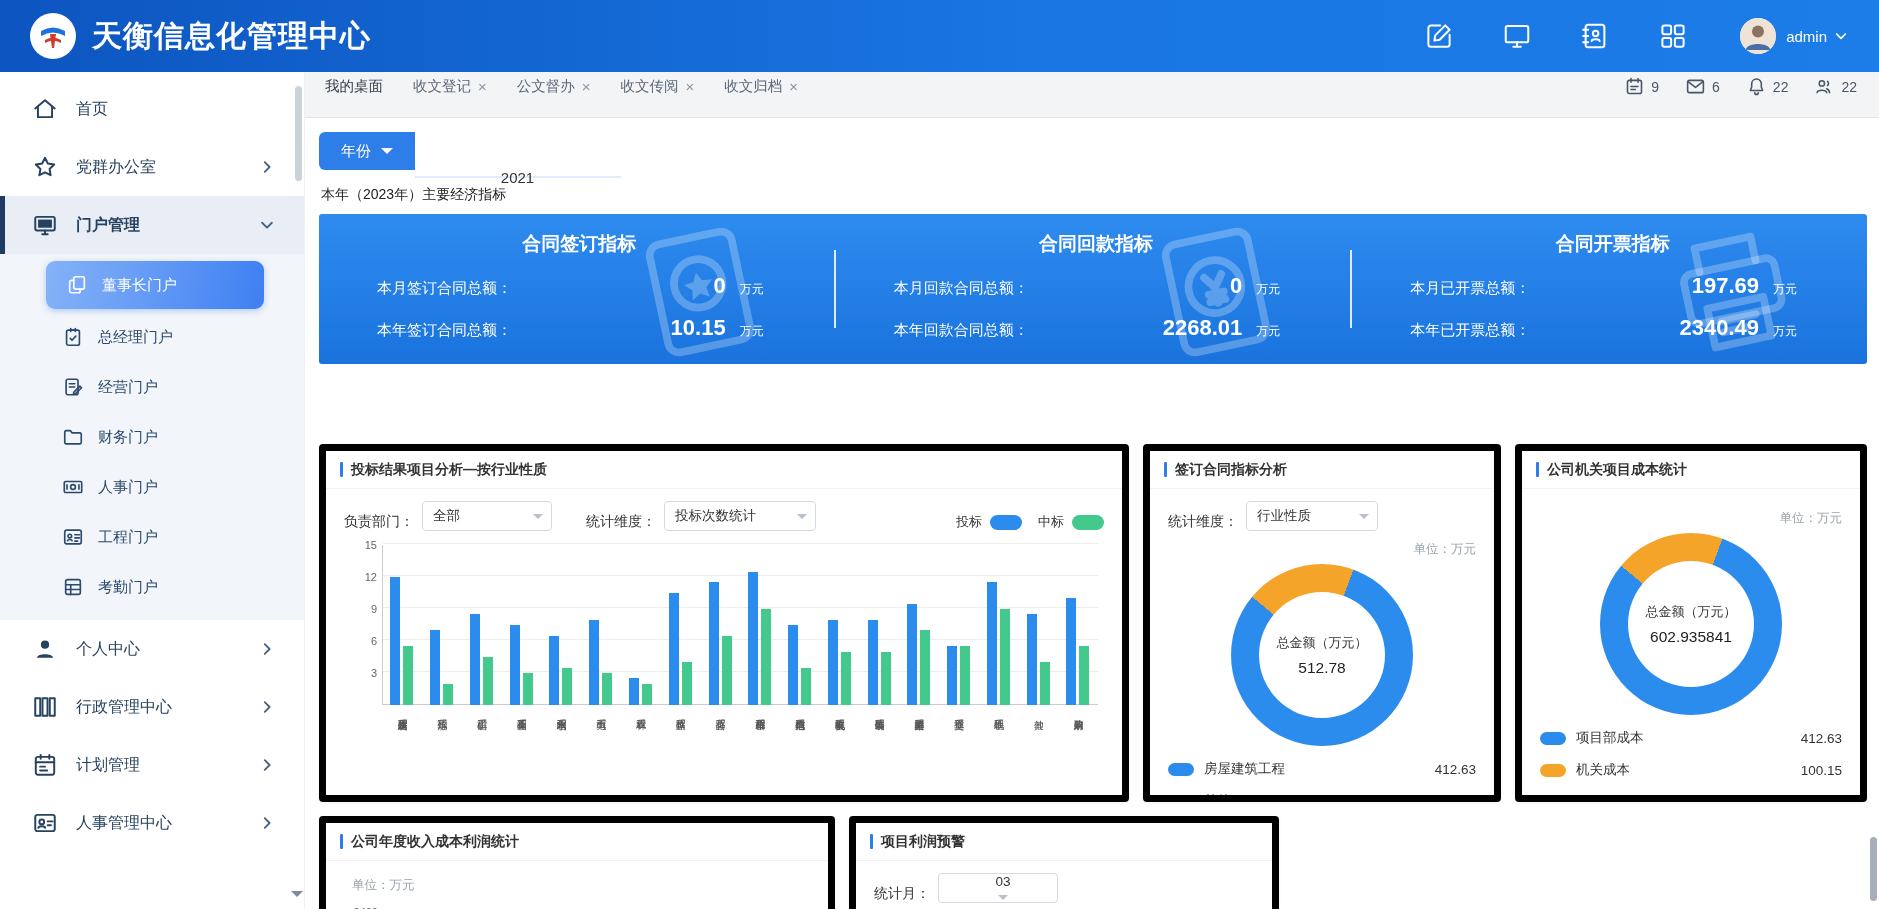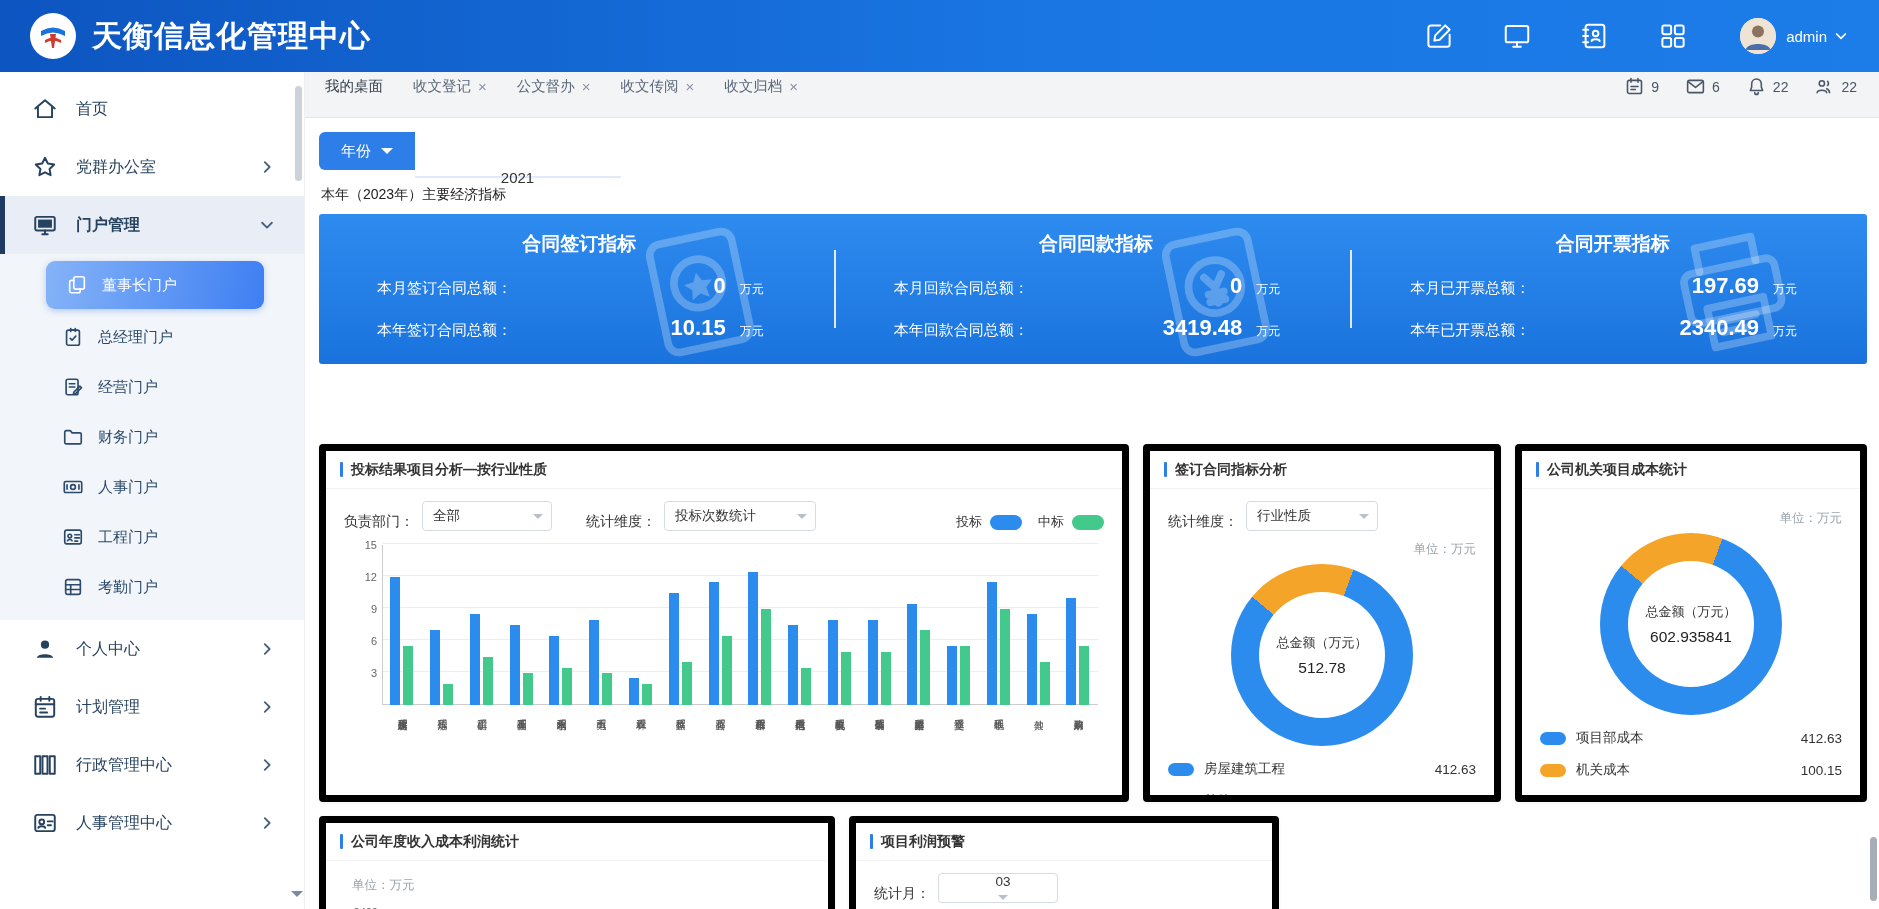--- a/index.html
+++ b/index.html
@@ -306,40 +306,40 @@
           <span class="nav-label">个人中心</span>
           <span class="icon chev">
             <svg viewBox="0 0 24 24" fill="none" stroke="currentColor" stroke-width="2.4" stroke-linecap="round" stroke-linejoin="round">
               <path d="M9 5.5 15.5 12 9 18.5"></path>
             </svg>
           </span>
         </div>
         <div class="nav-item">
           <span class="icon">
             <svg viewBox="0 0 24 24" fill="none" stroke="currentColor" stroke-width="1.8" stroke-linecap="round" stroke-linejoin="round">
-              <rect x="3.5" y="4.5" width="17" height="16.5" rx="2"></rect>
-              <path d="M8 2.8v3.4M16 2.8v3.4M3.5 9.5h17M7.5 13.5h4.5M7.5 17h6.5"></path>
-            </svg>
-          </span>
-          <span class="nav-label">计划管理</span>
+              <rect x="3" y="4" width="4.6" height="16"></rect>
+              <rect x="9.7" y="4" width="4.6" height="16"></rect>
+              <rect x="16.4" y="4" width="4.6" height="16"></rect>
+            </svg>
+          </span>
+          <span class="nav-label">行政管理中心</span>
           <span class="icon chev">
             <svg viewBox="0 0 24 24" fill="none" stroke="currentColor" stroke-width="2.4" stroke-linecap="round" stroke-linejoin="round">
               <path d="M9 5.5 15.5 12 9 18.5"></path>
             </svg>
           </span>
         </div>
         <div class="nav-item">
           <span class="icon">
             <svg viewBox="0 0 24 24" fill="none" stroke="currentColor" stroke-width="1.8" stroke-linecap="round" stroke-linejoin="round">
-              <rect x="3" y="4" width="4.6" height="16"></rect>
-              <rect x="9.7" y="4" width="4.6" height="16"></rect>
-              <rect x="16.4" y="4" width="4.6" height="16"></rect>
-            </svg>
-          </span>
-          <span class="nav-label">行政管理中心</span>
+              <rect x="3.5" y="4.5" width="17" height="16.5" rx="2"></rect>
+              <path d="M8 2.8v3.4M16 2.8v3.4M3.5 9.5h17M7.5 13.5h4.5M7.5 17h6.5"></path>
+            </svg>
+          </span>
+          <span class="nav-label">计划管理</span>
           <span class="icon chev">
             <svg viewBox="0 0 24 24" fill="none" stroke="currentColor" stroke-width="2.4" stroke-linecap="round" stroke-linejoin="round">
               <path d="M9 5.5 15.5 12 9 18.5"></path>
             </svg>
           </span>
         </div>
         <div class="nav-item">
           <span class="icon">
             <svg viewBox="0 0 24 24" fill="none" stroke="currentColor" stroke-width="1.8" stroke-linecap="round" stroke-linejoin="round">
               <rect x="3" y="4.5" width="18" height="15" rx="2"></rect>
@@ -470,21 +470,21 @@
             </svg>
           </div>
           <div class="b-title">合同回款指标</div>
           <div class="b-row">
             <span class="b-label">本月回款合同总额：</span>
             <span class="b-val">0</span>
             <span class="b-unit">万元</span>
           </div>
           <div class="b-row">
             <span class="b-label">本年回款合同总额：</span>
-            <span class="b-val">3419.48</span>
+            <span class="b-val">2268.01</span>
             <span class="b-unit">万元</span>
           </div>
         </div>
         <div class="b-divider"></div>
         <div class="b-sec">
           <div class="deco">
             <svg viewBox="0 0 120 120" fill="none" stroke="rgba(255,255,255,0.26)" stroke-width="7" stroke-linejoin="round" stroke-linecap="round">
               <rect x="18" y="36" width="84" height="46" rx="8"></rect>
                 <path d="M34 36V14h52v22M34 70h52v36H34z"></path>
                 <path d="M44 84h32M44 94h22"></path>

